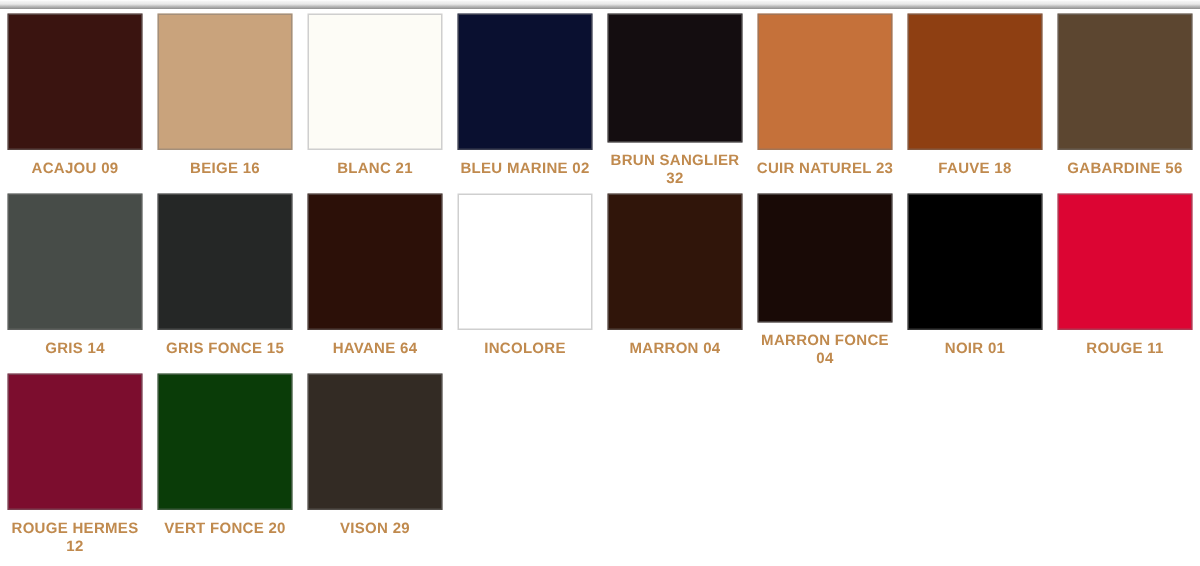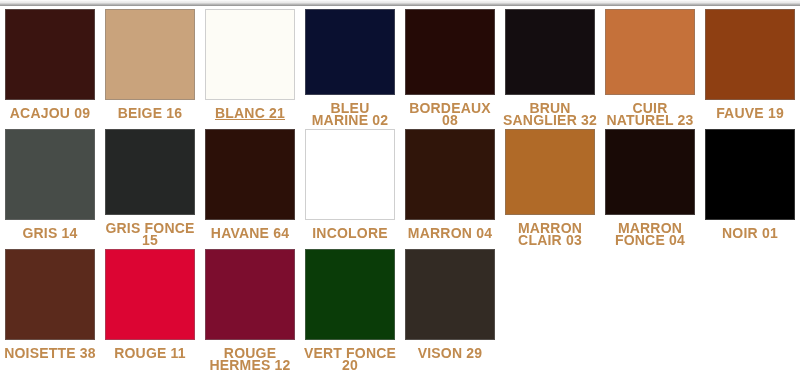--- a/index.html
+++ b/index.html
@@ -69,21 +69,21 @@
     border: 1px solid rgba(120,120,120,0.45);
   }
   .swatch.light {
     border: 1px solid #cfcfcf;
   }
   .caption {
     margin-top: 7px;
     width: 98px;
     text-align: center;
     font-family: "Liberation Sans", sans-serif;
-    font-size: 14px;
+    font-size: 10px;
     font-weight: bold;
     letter-spacing: .2px;
     line-height: 12px;
     color: #C08A4E;
   }
 </style>
 </head>
 <body>
 
 <div id="page">
@@ -98,41 +98,41 @@
       <div class="cell">
         <div class="swatch" style="background: rgb(58, 20, 16);"></div>
         <div class="caption" style="color: rgb(192, 138, 78);">ACAJOU 09</div>
       </div>
       <div class="cell">
         <div class="swatch" style="background: rgb(201, 163, 124);"></div>
         <div class="caption" style="color: rgb(192, 138, 78);">BEIGE 16</div>
       </div>
       <div class="cell">
         <div class="swatch light" style="background: rgb(253, 252, 246);"></div>
-        <div class="caption" style="color: rgb(192, 138, 78); text-decoration: underline;">BLANC 21</div>
+        <div class="caption" style="color: rgb(192, 138, 78);">BLANC 21</div>
       </div>
       <div class="cell">
         <div class="swatch" style="background: rgb(10, 16, 48);"></div>
         <div class="caption" style="color: rgb(192, 138, 78);">BLEU MARINE 02</div>
-      </div>
-      <div class="cell">
-        <div class="swatch" style="background: rgb(37, 10, 6);"></div>
-        <div class="caption" style="color: rgb(192, 138, 78);">BORDEAUX 08</div>
       </div>
       <div class="cell">
         <div class="swatch" style="background: rgb(20, 13, 16);"></div>
         <div class="caption" style="color: rgb(192, 138, 78);">BRUN SANGLIER 32</div>
       </div>
       <div class="cell">
         <div class="swatch" style="background: rgb(197, 113, 58);"></div>
         <div class="caption" style="color: rgb(192, 138, 78);">CUIR NATUREL 23</div>
       </div>
       <div class="cell">
         <div class="swatch" style="background: rgb(142, 63, 18);"></div>
-        <div class="caption" style="color: rgb(192, 138, 78);">FAUVE 19</div>
+        <div class="caption" style="color: rgb(192, 138, 78);">FAUVE 18</div>
+      </div>
+      <div class="cell">
+        <div class="swatch" style="background: rgb(92, 70, 48);"></div>
+        <div class="caption" style="color: rgb(192, 138, 78);">GABARDINE 56</div>
       </div>
       <div class="cell">
         <div class="swatch" style="background: rgb(71, 76, 72);"></div>
         <div class="caption" style="color: rgb(192, 138, 78);">GRIS 14</div>
       </div>
       <div class="cell">
         <div class="swatch" style="background: rgb(37, 39, 38);"></div>
         <div class="caption" style="color: rgb(192, 138, 78); text-align: center;">GRIS FONCE 15</div>
       </div>
       <div class="cell">
@@ -141,34 +141,26 @@
       </div>
       <div class="cell">
         <div class="swatch light" style="background: rgb(255, 255, 255);"></div>
         <div class="caption" style="color: rgb(192, 138, 78);">INCOLORE</div>
       </div>
       <div class="cell">
         <div class="swatch" style="background: rgb(48, 21, 10);"></div>
         <div class="caption" style="color: rgb(192, 138, 78);">MARRON 04</div>
       </div>
       <div class="cell">
-        <div class="swatch" style="background: rgb(176, 106, 40);"></div>
-        <div class="caption" style="color: rgb(192, 138, 78);">MARRON CLAIR 03</div>
-      </div>
-      <div class="cell">
         <div class="swatch" style="background: rgb(25, 10, 6);"></div>
         <div class="caption" style="color: rgb(192, 138, 78);">MARRON FONCE 04</div>
       </div>
       <div class="cell">
         <div class="swatch" style="background: rgb(0, 0, 0);"></div>
         <div class="caption" style="color: rgb(192, 138, 78);">NOIR 01</div>
-      </div>
-      <div class="cell">
-        <div class="swatch" style="background: rgb(91, 42, 28);"></div>
-        <div class="caption" style="color: rgb(192, 138, 78);">NOISETTE 38</div>
       </div>
       <div class="cell">
         <div class="swatch" style="background: rgb(220, 5, 51);"></div>
         <div class="caption" style="color: rgb(192, 138, 78);">ROUGE 11</div>
       </div>
       <div class="cell">
         <div class="swatch" style="background: rgb(124, 13, 46);"></div>
         <div class="caption" style="color: rgb(192, 138, 78);">ROUGE HERMES 12</div>
       </div>
       <div class="cell">

